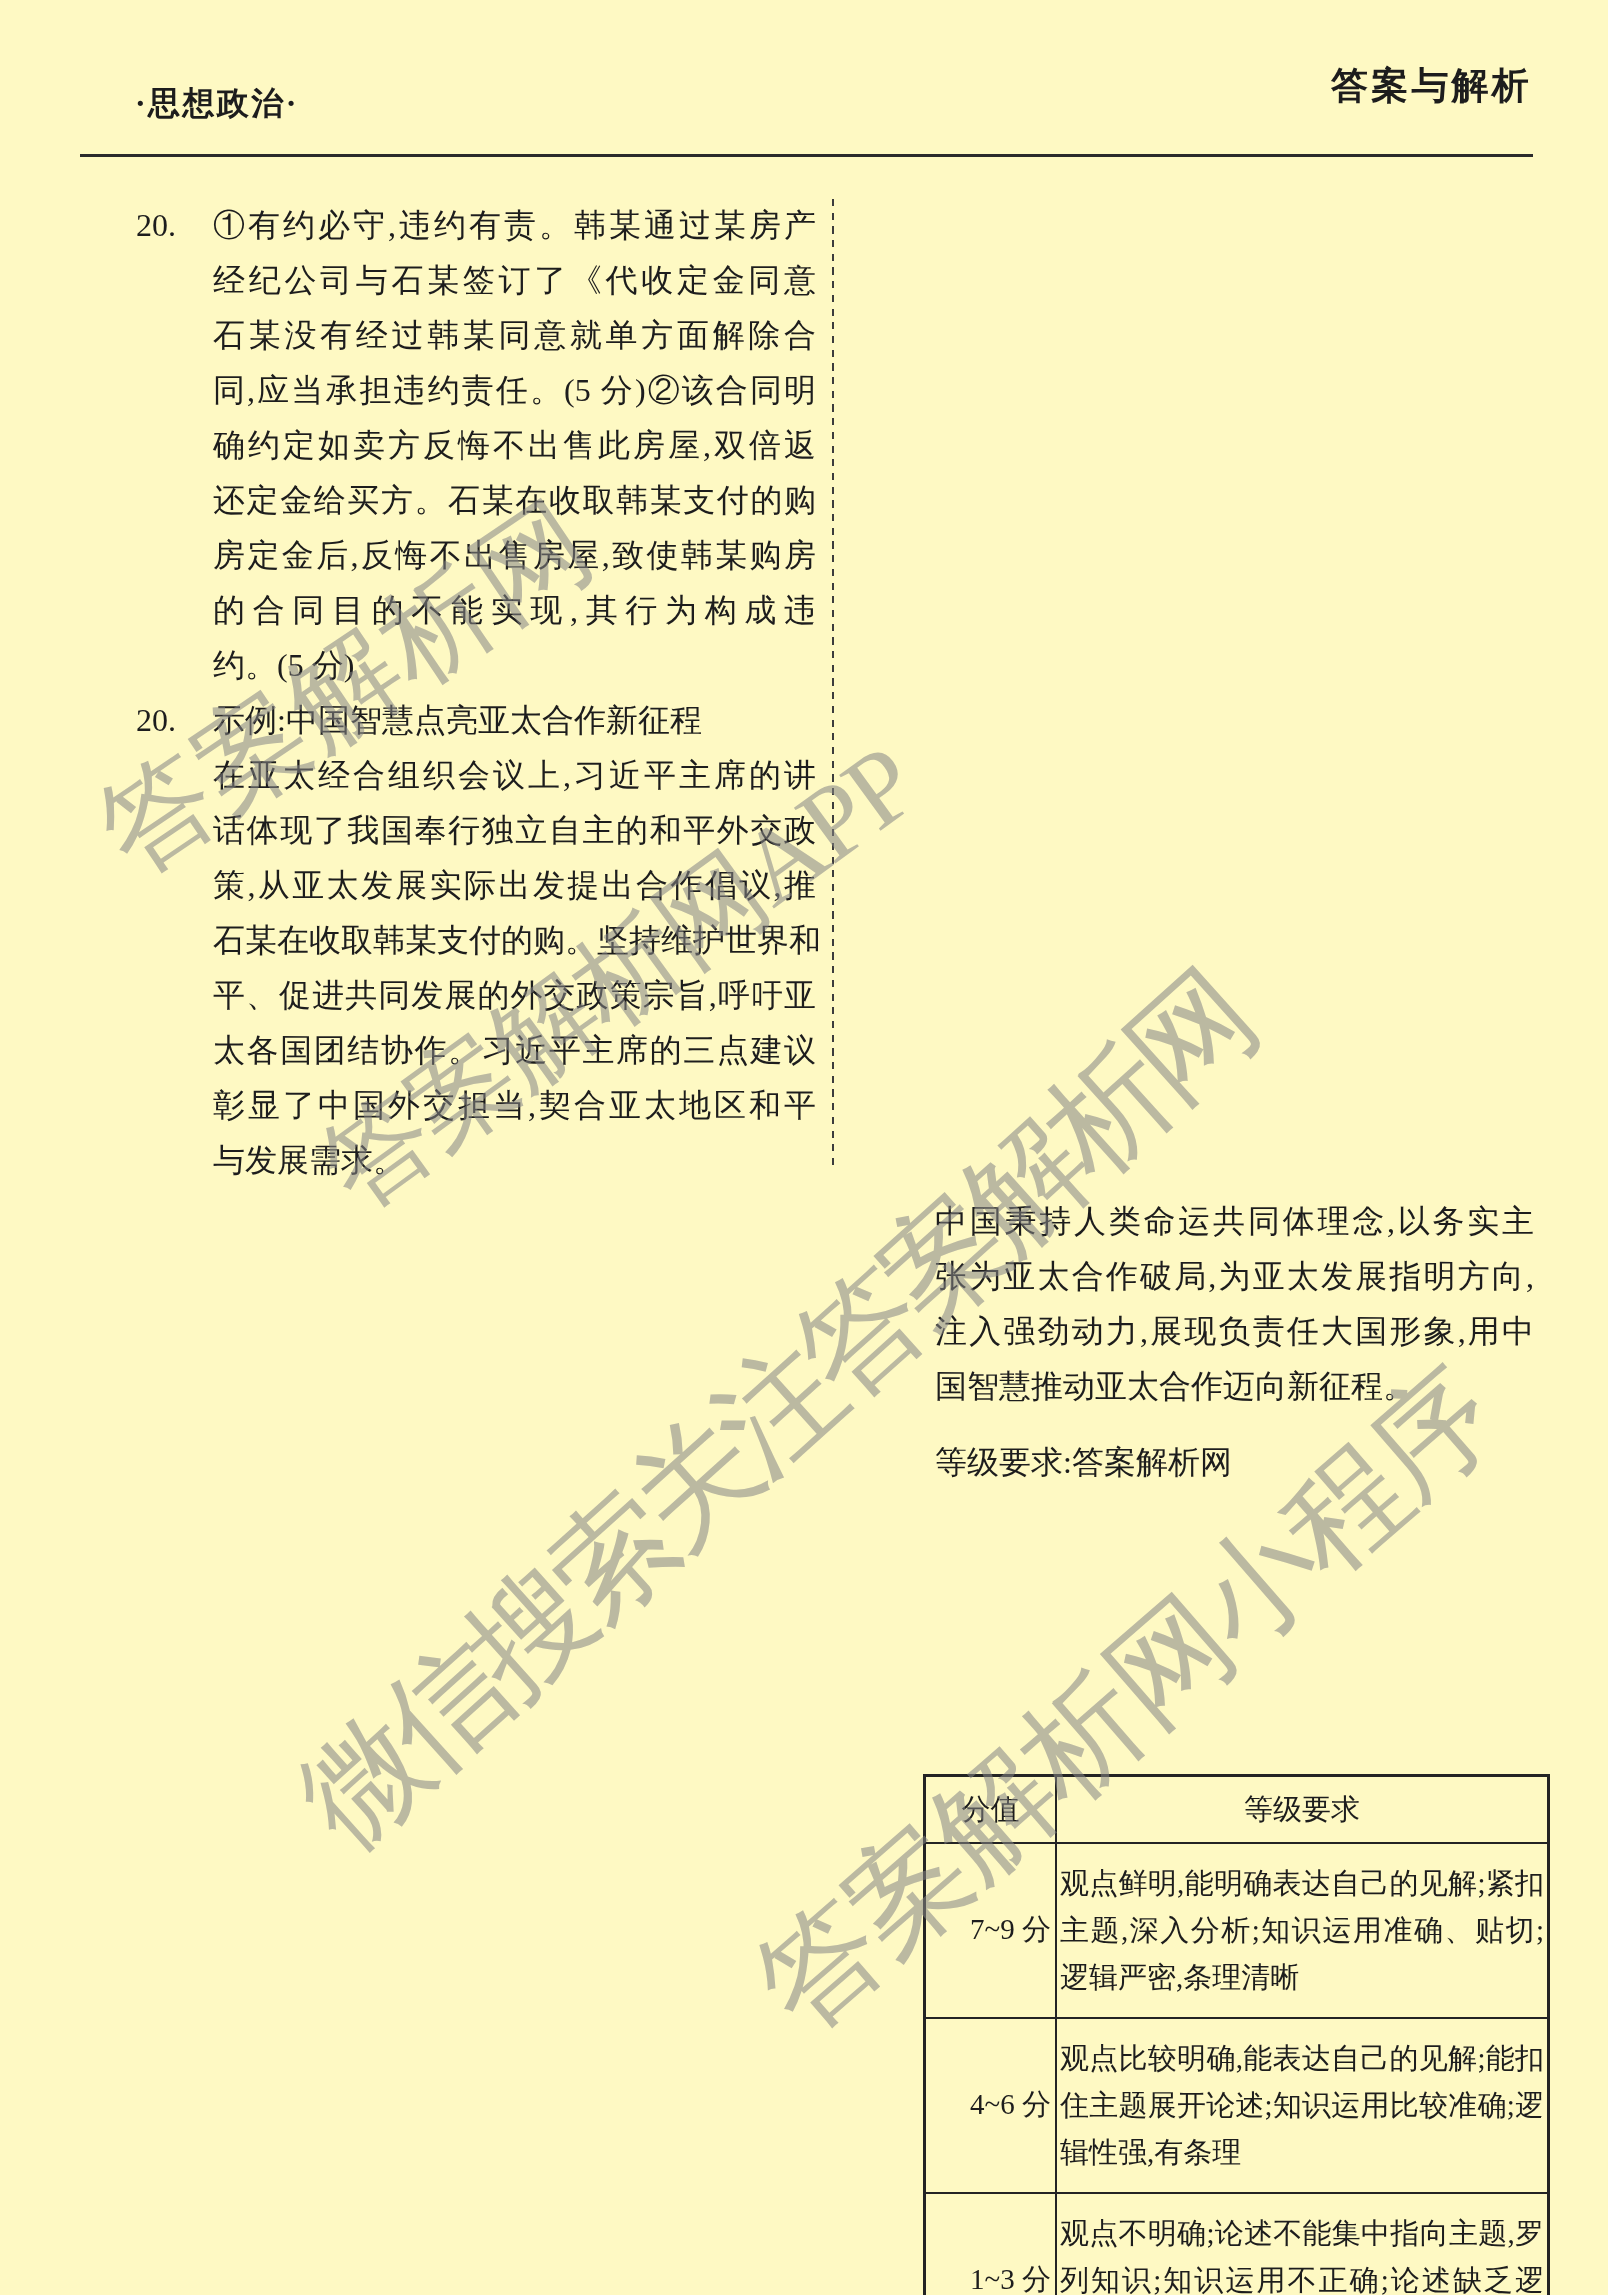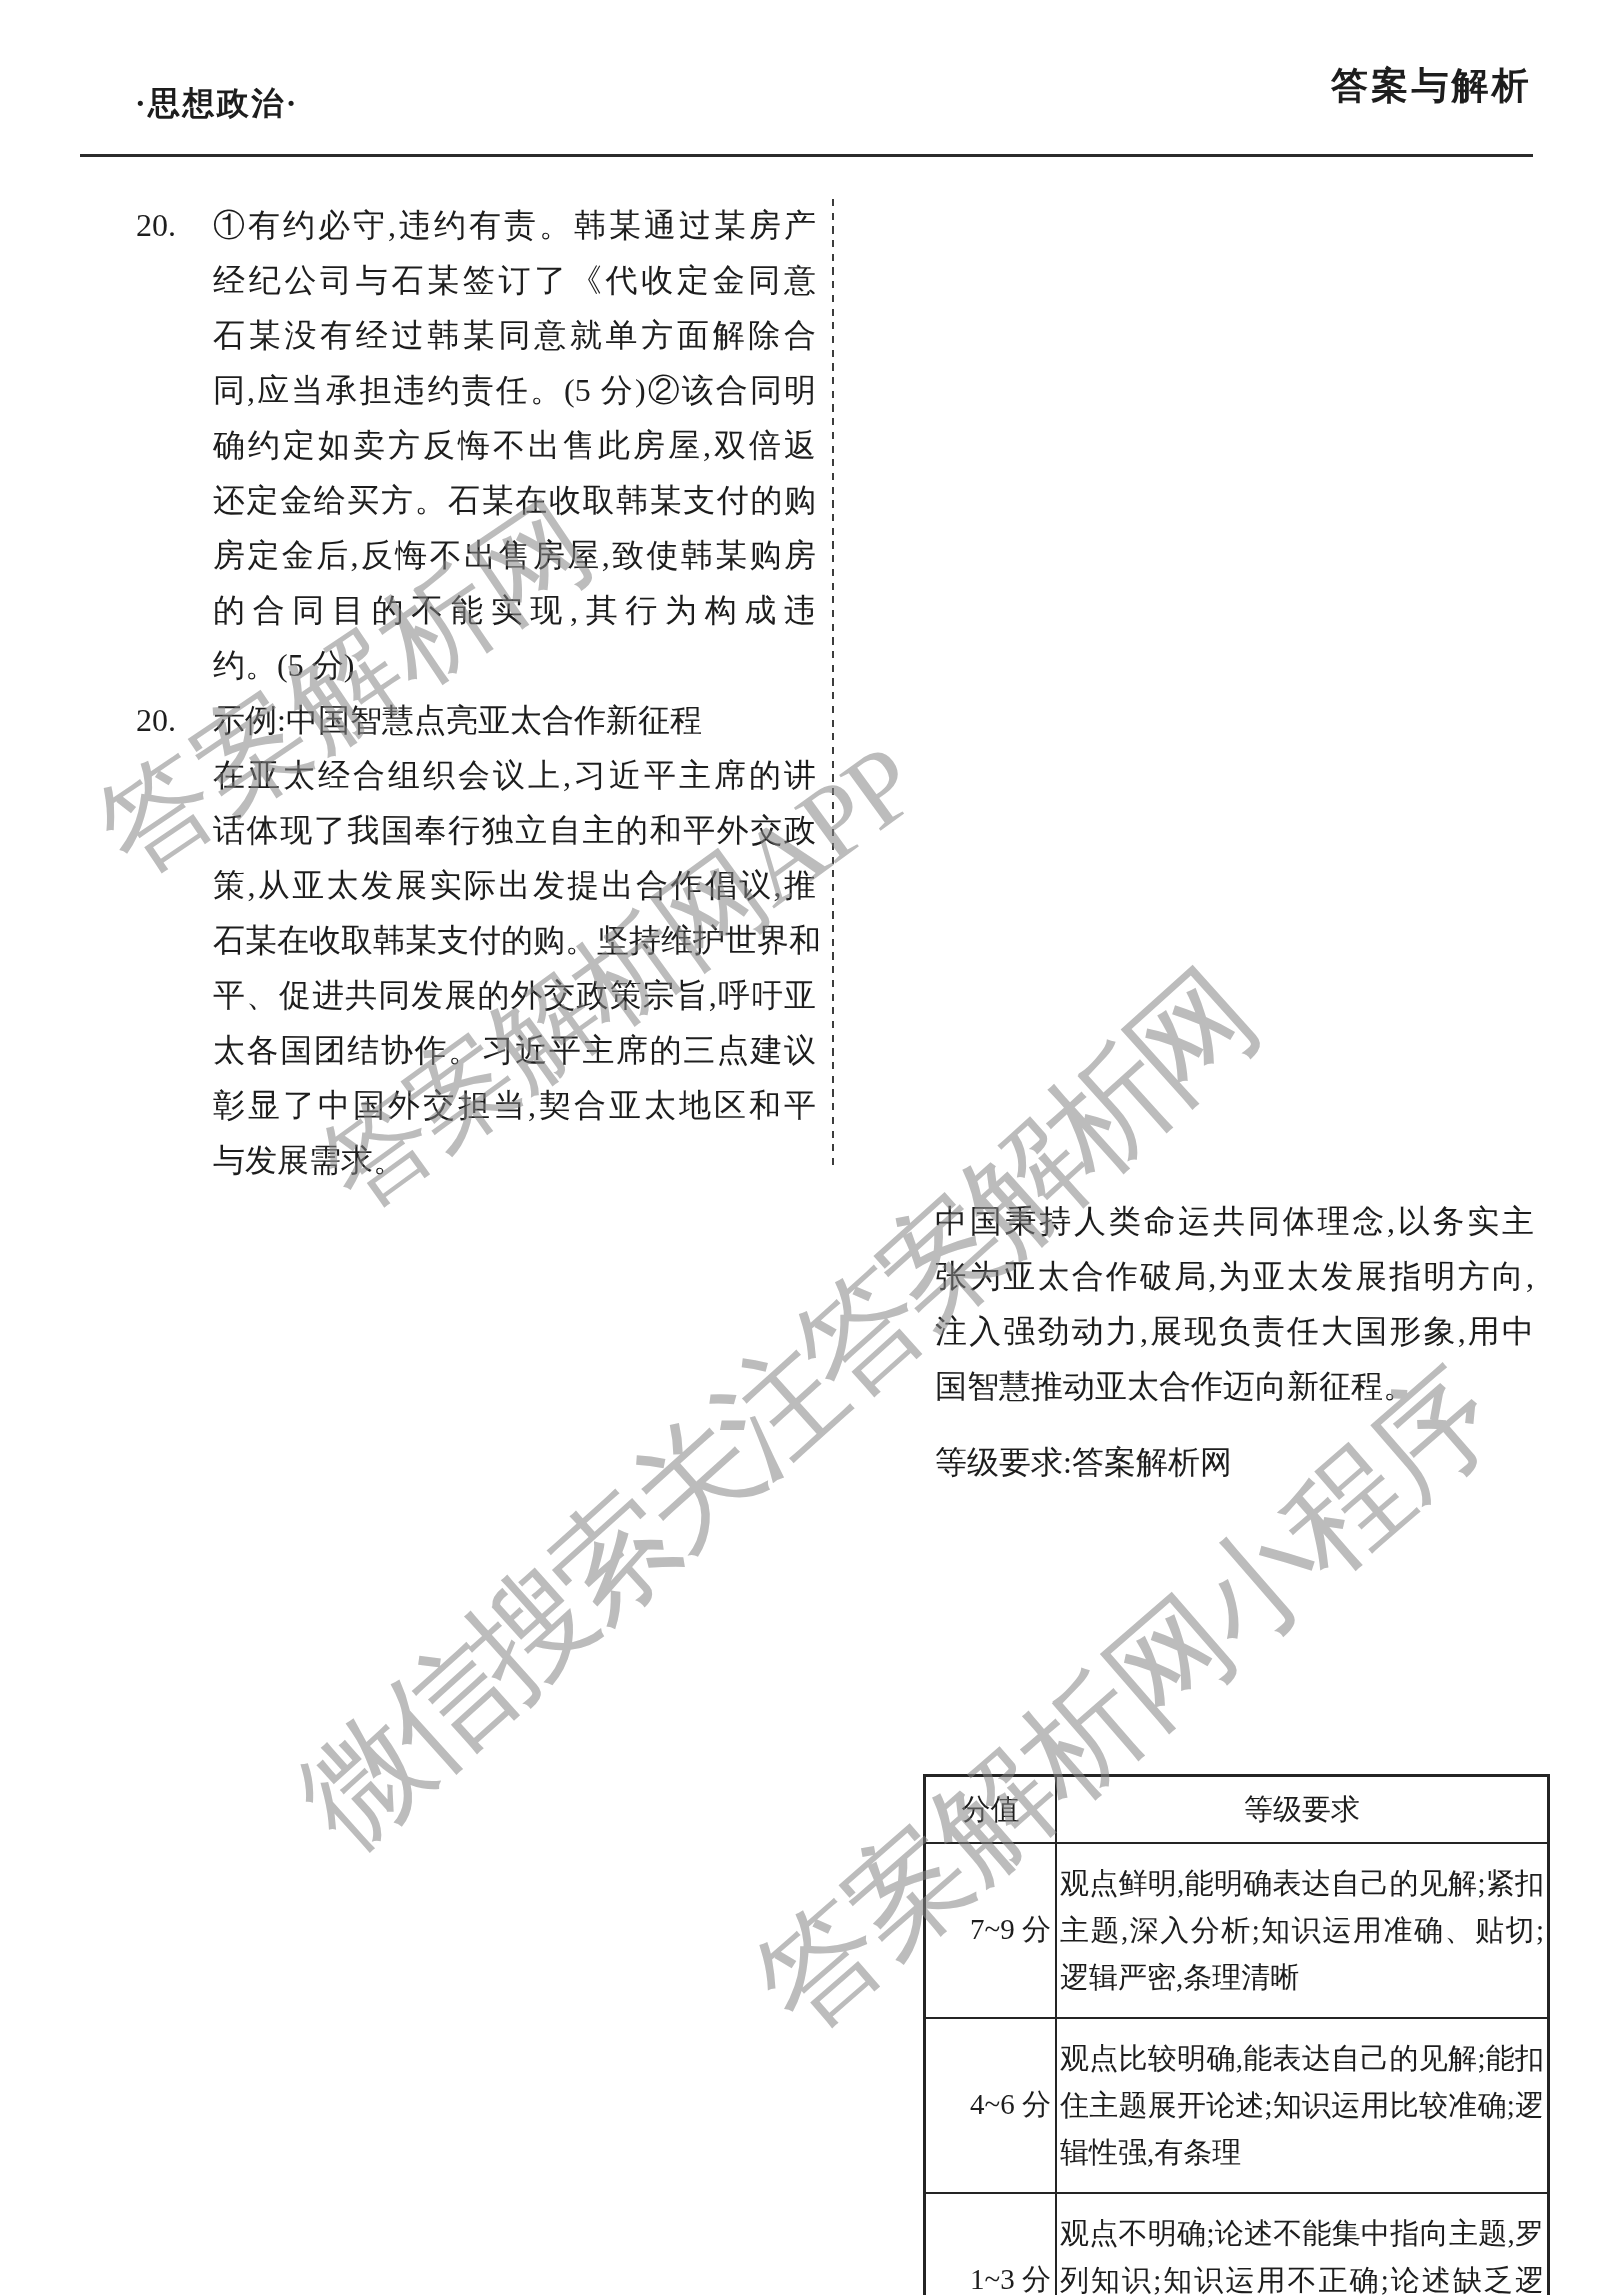--- a/index.html
+++ b/index.html
@@ -1,18 +1,18 @@
 <!DOCTYPE html>
 <html style="font-size:13px"><head>
 <meta charset="utf-8">
 <style>
   html,body{margin:0;padding:0;background:#e8e6e2;}
   .page{
     position:relative;width:1609px;height:2295px;margin:0 auto;
-    background:#ffffff;color:#1d1d1d;overflow:hidden;
+    background:#fef9c3;color:#1d1d1d;overflow:hidden;
     font-family:"Liberation Serif","DejaVu Serif",serif;
   }
   
   .hdr-left{position:absolute;left:135px;top:82px;font-size:32px;font-weight:bold;letter-spacing:2.4px;}
   .hdr-right{position:absolute;right:77px;top:61px;font-size:37px;font-weight:bold;letter-spacing:3.2px;}
   .hdr-rule{position:absolute;left:80px;right:76px;top:154px;height:3.2px;background:#2b2b2b;}
   
   .col-divider{
     position:absolute;left:832px;top:199px;width:2.4px;height:973px;
     background-image:repeating-linear-gradient(to bottom,#3c3c3c 0 7.2px,transparent 7.2px 13.7px);

